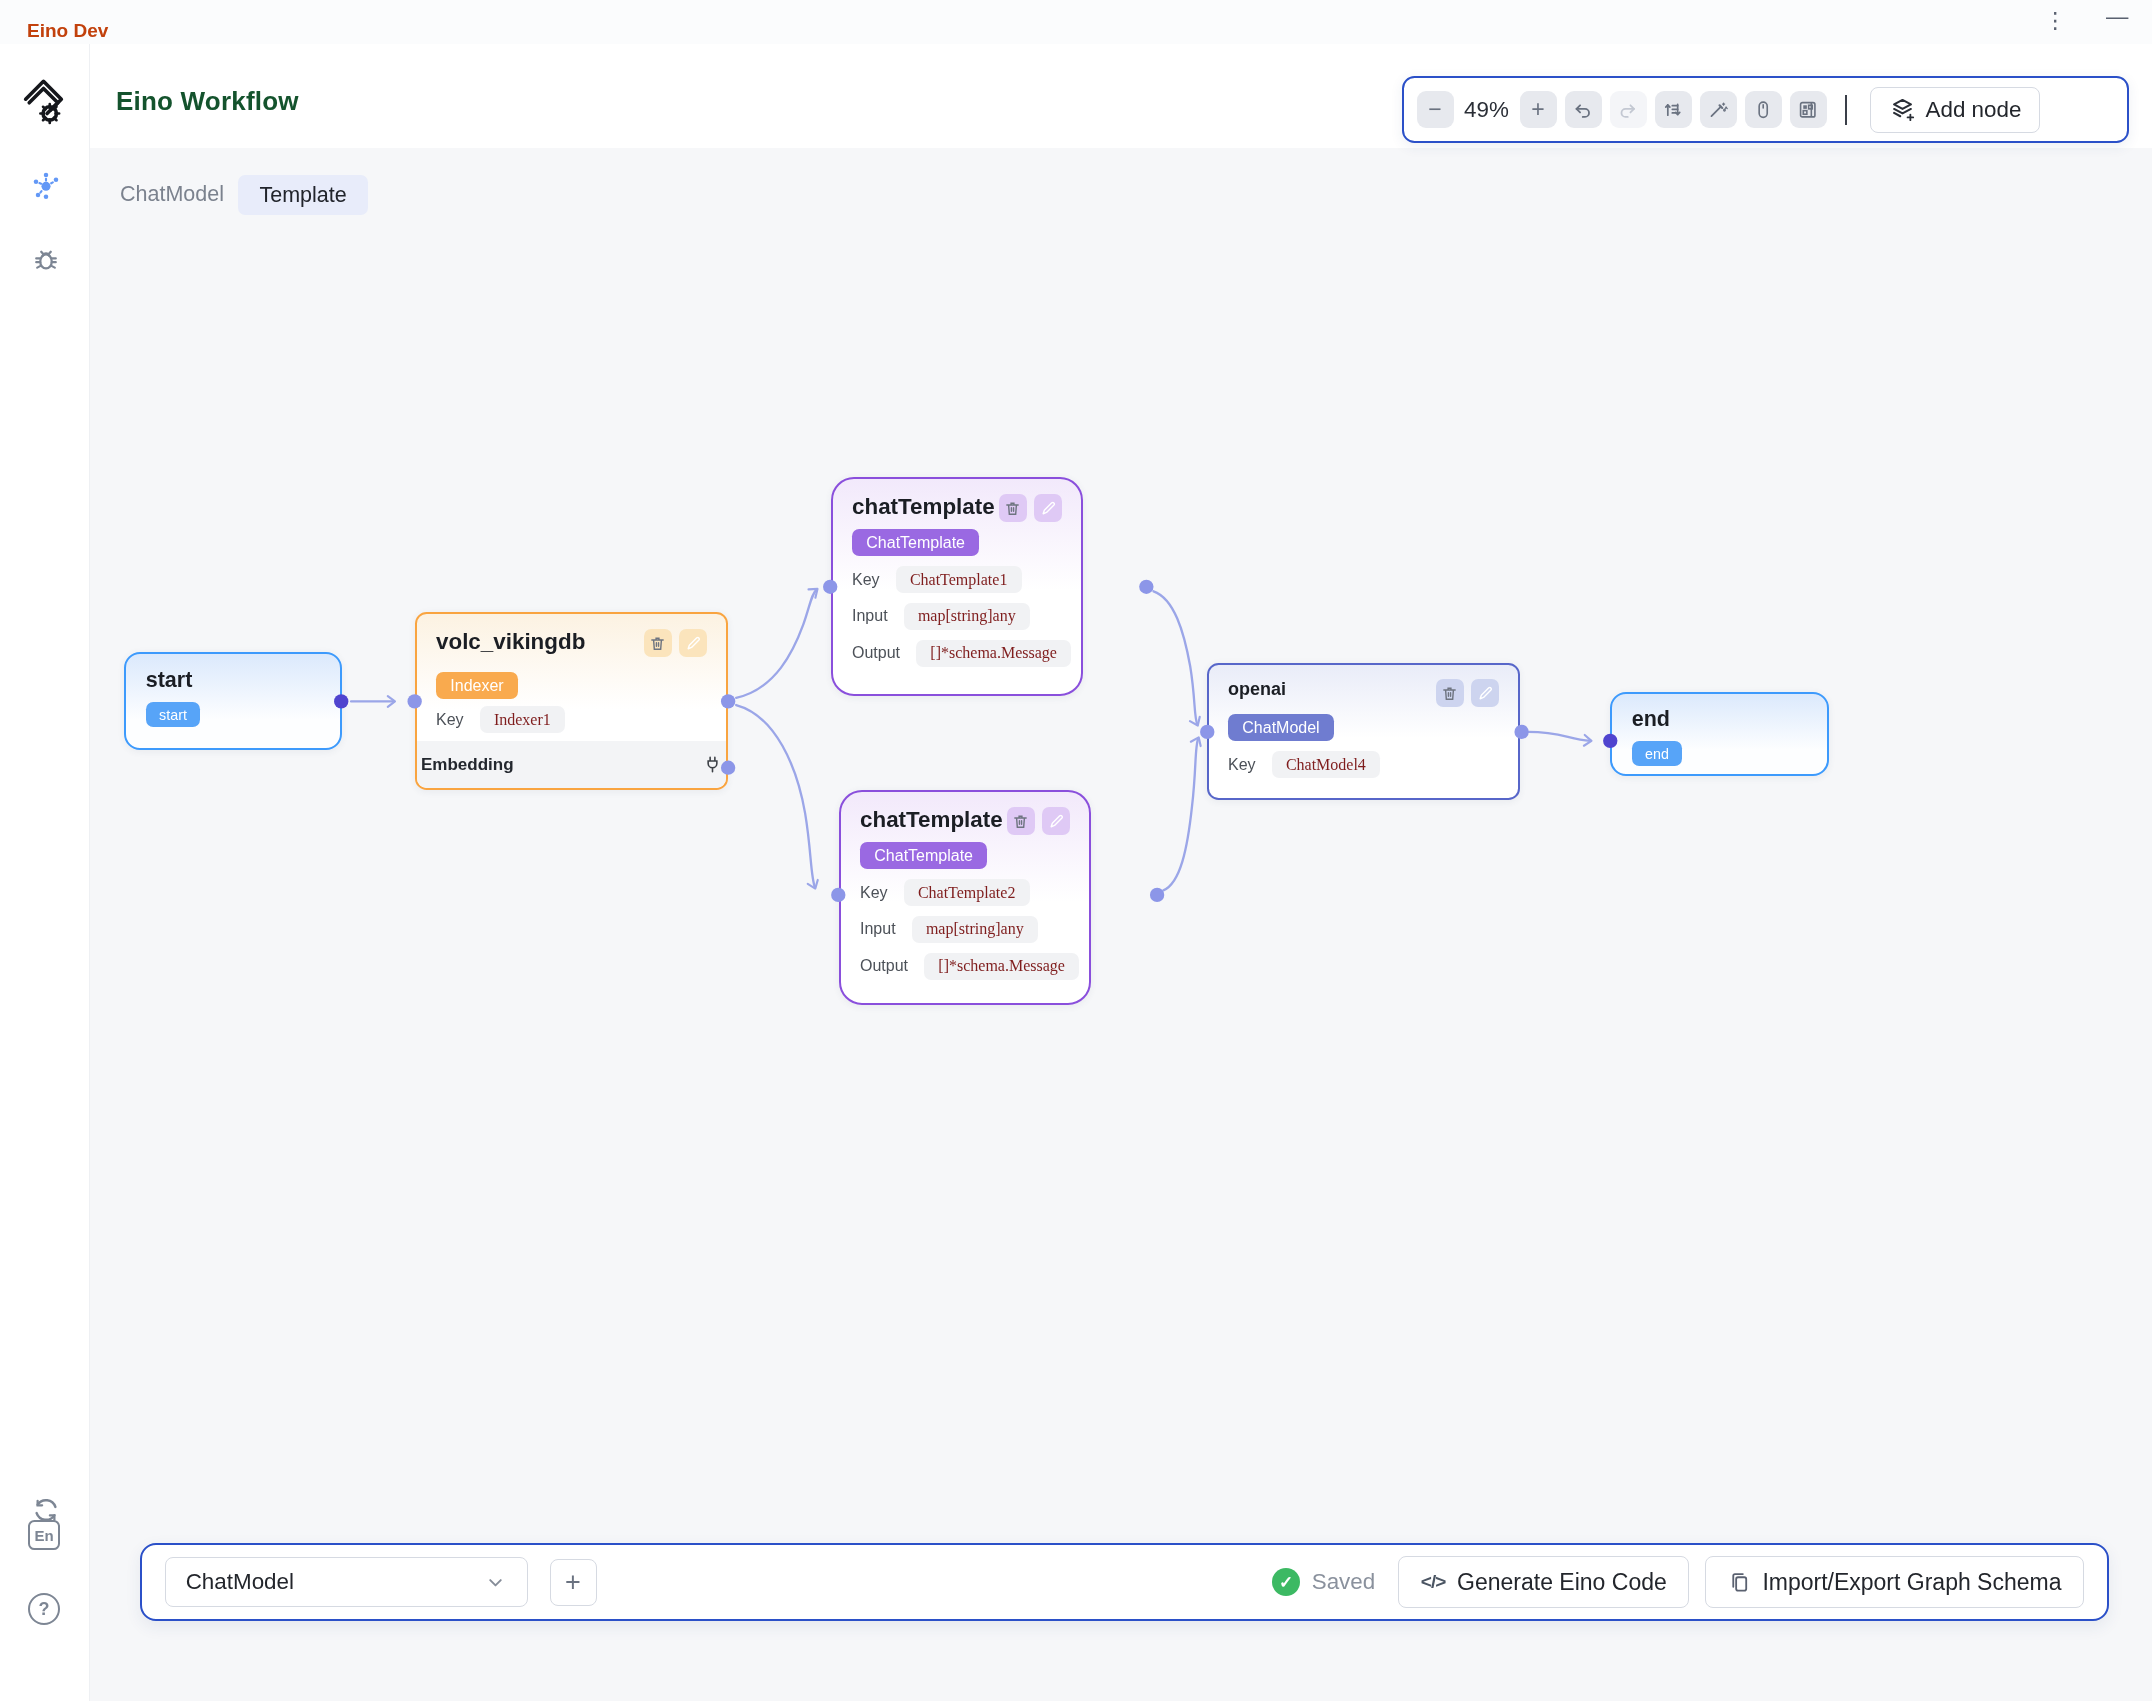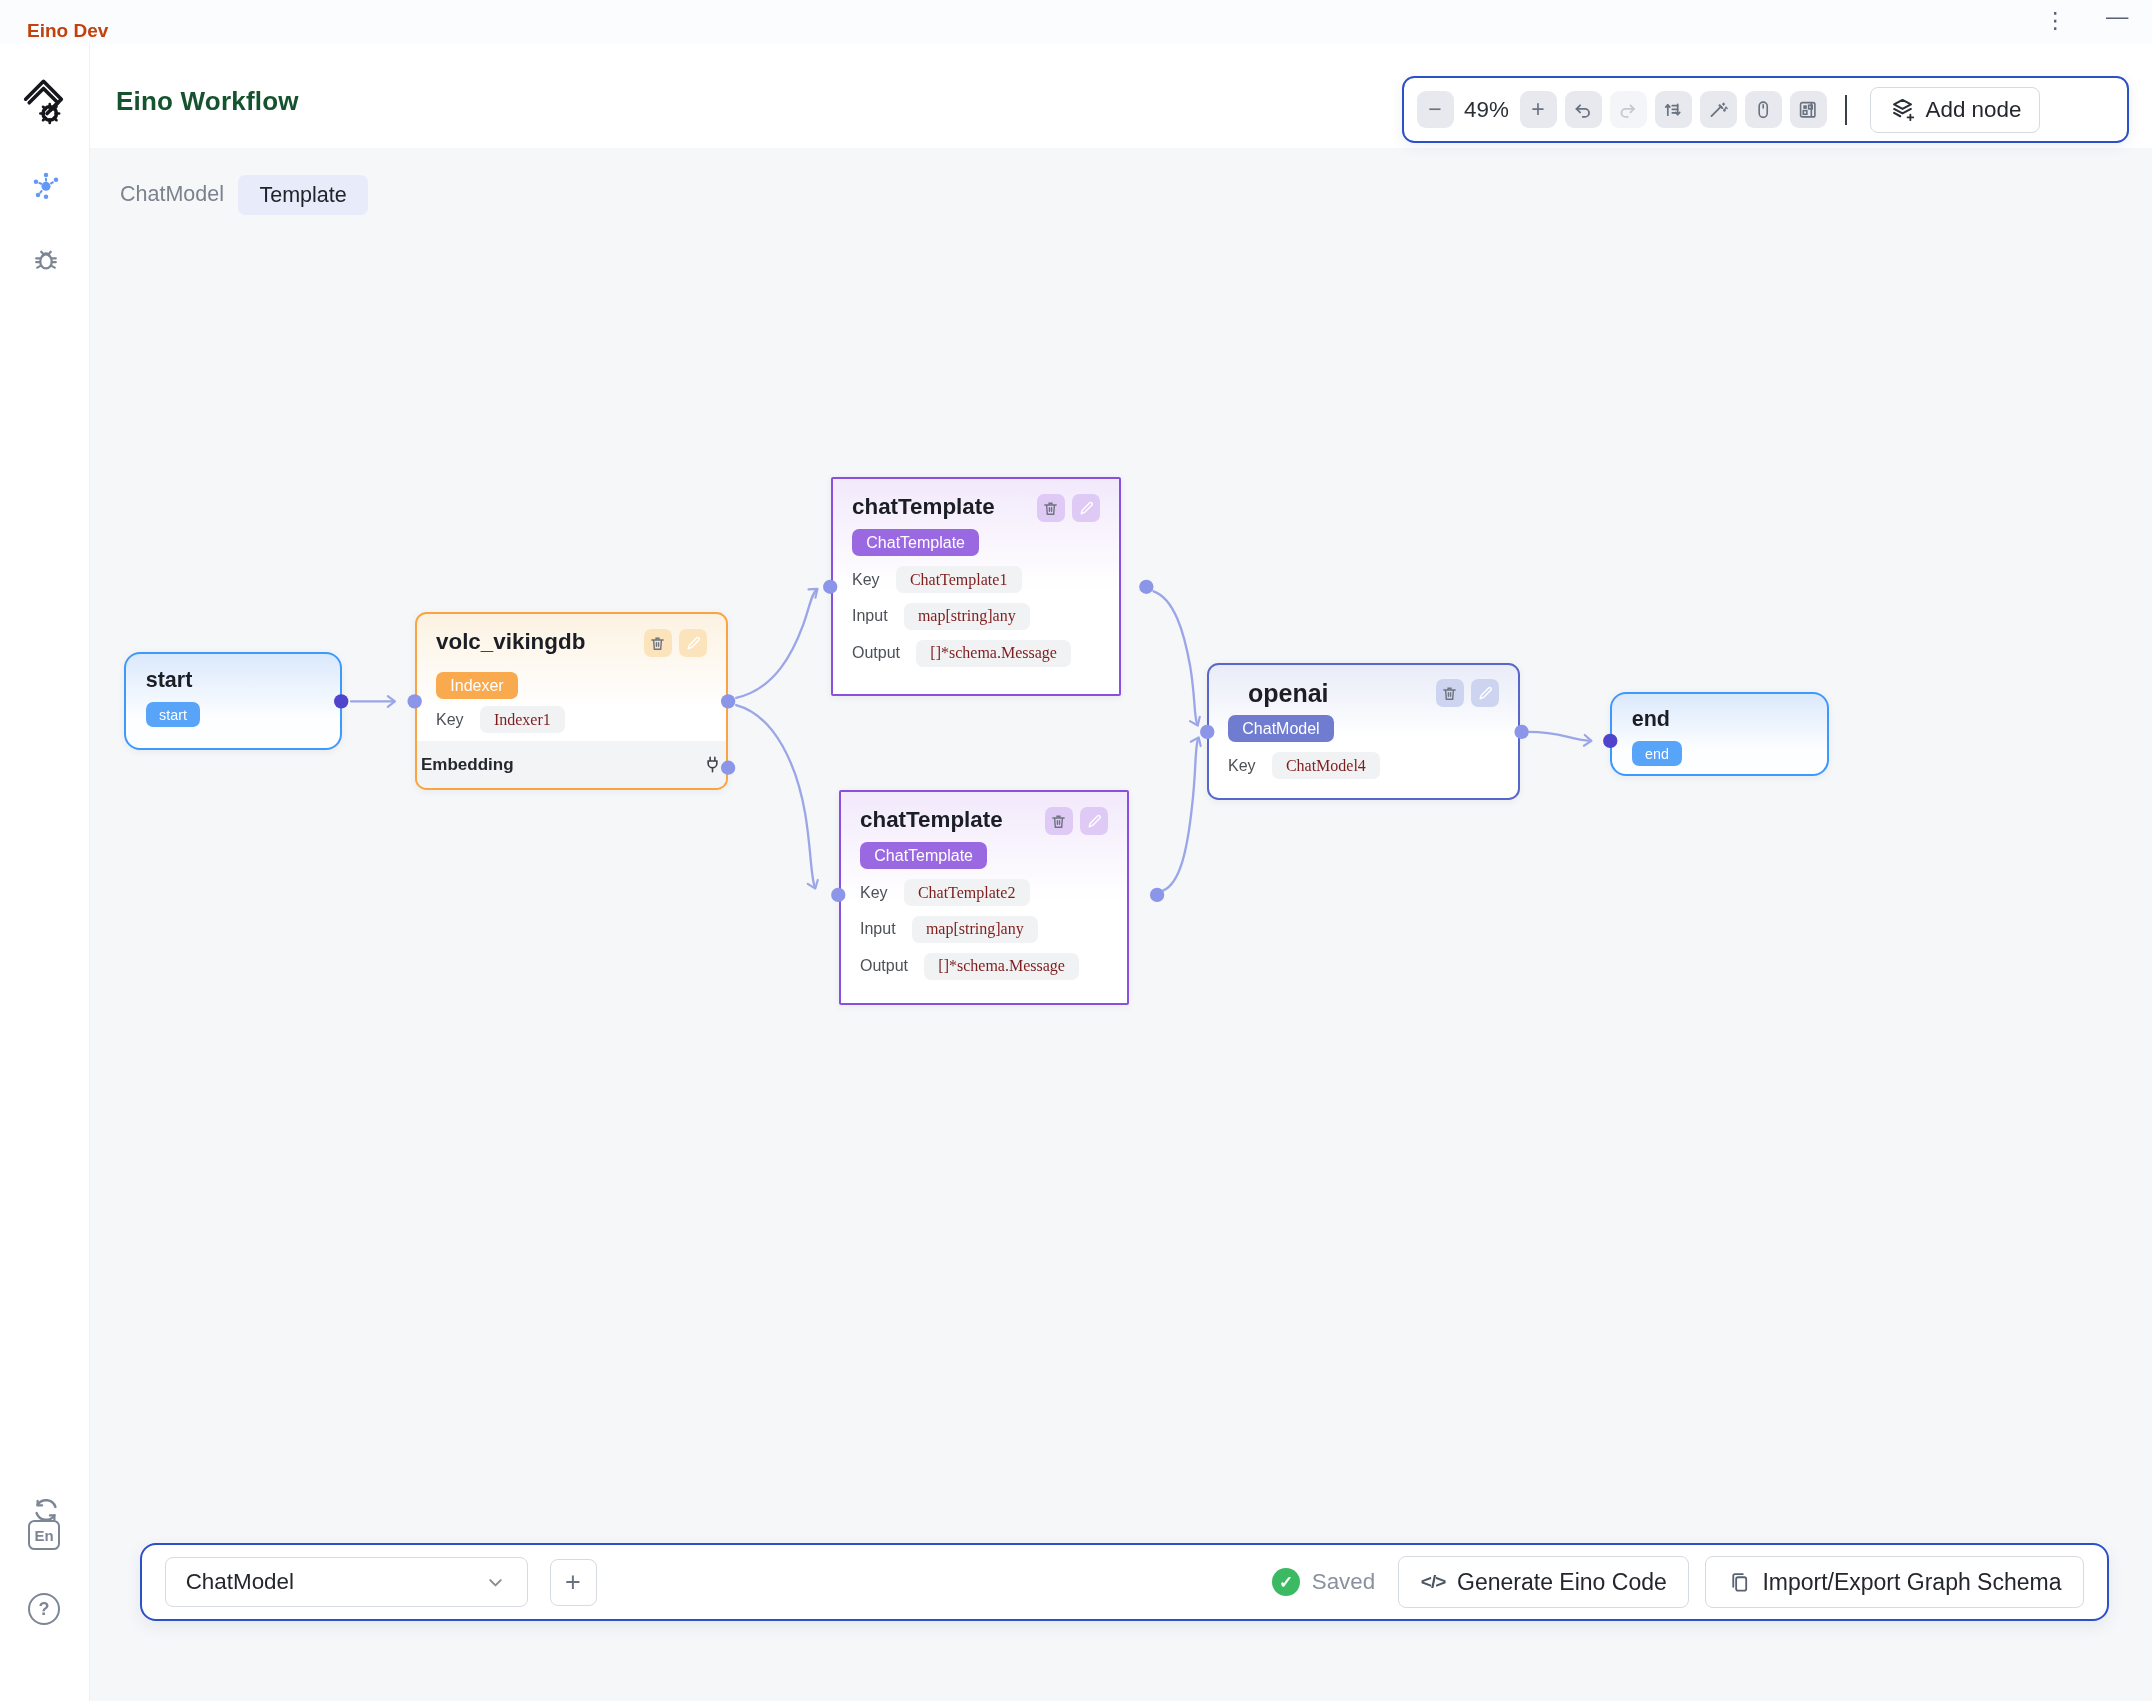--- a/index.html
+++ b/index.html
@@ -55,30 +55,30 @@
   .node-end .node-title { font-size:21.5px; }
 
   .node-volc { left:415px; top:612px; width:313px; height:178px; border:2.2px solid #f9a440; border-radius:11.6px; background:linear-gradient(180deg,#fcf2e2 0%,#ffffff 55%); padding:15px 19px; }
   .node-volc .node-title { font-size:22.4px; }
   .node-volc .ibtn { background:#fbe4bc; color:#6e7480; }
   .badge-orange { background:#f9aa4e; font-size:16px; padding:4.5px 14.3px; margin-top:15px; }
   .embed-row { position:absolute; left:0; bottom:0; width:100%; height:47px; background:#f3f4f6; border-radius:0 0 9.9px 9.9px; display:flex; align-items:center; padding:0 4px; }
   .embed-label { font-size:17px; font-weight:bold; color:#23272e; }
   .embed-plug { margin-left:auto; color:#3c4046; display:flex; }
 
-  .node-ct { width:290px; border:2.2px solid #8a4fdc; border-radius:2px; background:linear-gradient(180deg,#f2e9fb 0%,#ffffff 52%); padding:15px 19px; }
+  .node-ct { width:252px; border:2.2px solid #8a4fdc; border-radius:23px; background:linear-gradient(180deg,#f2e9fb 0%,#ffffff 52%); padding:15px 19px; }
   .node-ct1 { left:831px; top:477px; height:219px; }
   .node-ct2 { left:839px; top:790px; height:215px; }
   .node-ct .node-title { font-size:22.4px; }
   .node-ct .ibtn { background:#dfc9f5; color:#6e7480; }
   .badge-purple { background:#9a69e2; font-size:16px; padding:4.5px 14.3px; margin-top:7.2px; }
   .node-ct .frow { margin-top:9.9px; }
 
   .node-openai { left:1207px; top:663px; width:313px; height:137px; border:2.2px solid #5766c9; border-radius:11.6px; background:linear-gradient(180deg,#e9ecf8 0%,#ffffff 55%); padding:14.3px 19px; }
-  .node-openai .node-title { font-size:25px;margin-left:20px; }
+  .node-openai .node-title { font-size:18px; }
   .node-openai .ibtn { background:#cdd4ef; color:#6e7480; }
   .badge-indigo { background:#6f7cd0; font-size:16px; padding:4.5px 14.3px; margin-top:7.2px; }
   .node-openai .frow { margin-top:9.9px; }
 
   .mt8 { margin-top:7.2px; }
 
   
   #edges { position:absolute; left:0; top:0; width:2153px; height:1702px; pointer-events:none; }
 
   

